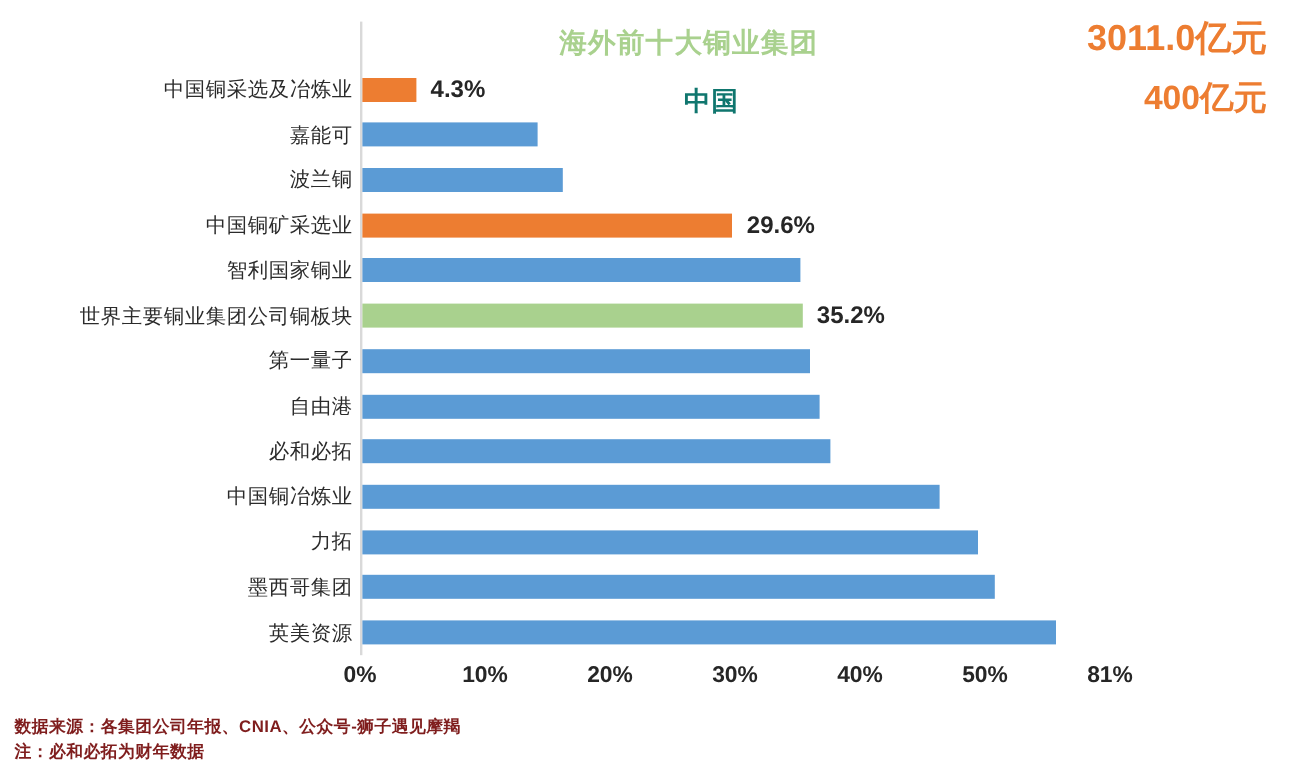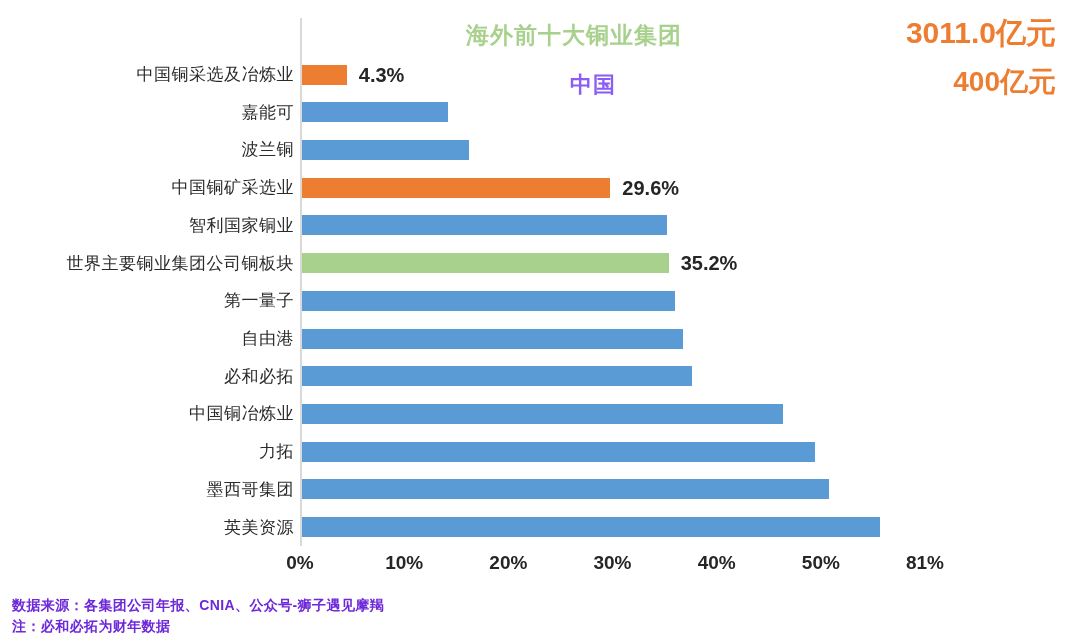--- a/index.html
+++ b/index.html
@@ -113,21 +113,21 @@
     left: 466px;
     top: 24px;
     font-size: 23px;
     color: #a9d18e;
     letter-spacing: 1px;
   }
   #title-china {
     left: 570px;
     top: 74px;
     font-size: 22px;
-    color: #8b5cf6;
+    color: #0f766e;
     letter-spacing: 1px;
   }
   #total-overseas {
     right: 24px;
     top: 18px;
     font-size: 30px;
     color: #ed7d31;
   }
   #total-china {
     right: 24px;
@@ -136,21 +136,21 @@
     color: #ed7d31;
   }
 
   
   .footer {
     position: absolute;
     left: 12px;
     width: 900px;
     font-size: 14px;
     font-weight: bold;
-    color: #6d28d9;
+    color: #7f1d1d;
     letter-spacing: 0.4px;
     white-space: nowrap;
     line-height: 1.3;
   }
   #footer-source { top: 596px; }
   #footer-note   { top: 617px; }
 </style>
 </head>
 <body>
 

